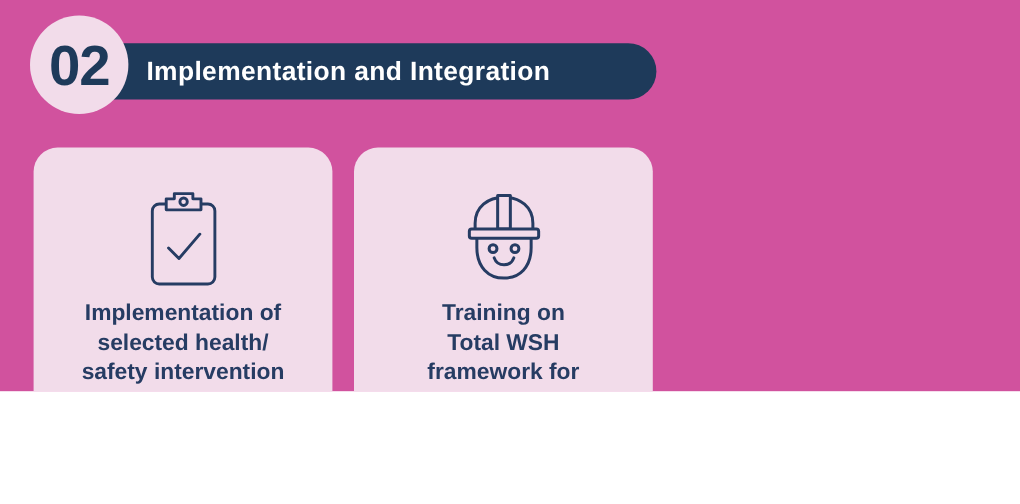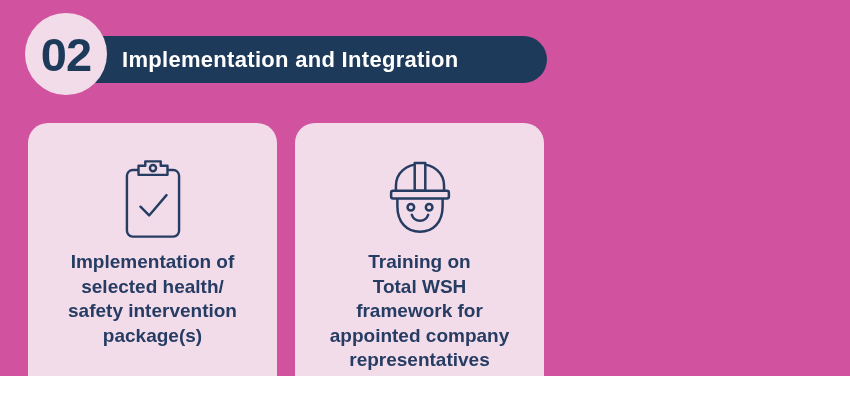--- a/index.html
+++ b/index.html
@@ -10,21 +10,21 @@
     --white: #ffffff;
   }
   * { margin: 0; padding: 0; box-sizing: border-box; }
   body {
     font-family: "Liberation Sans", sans-serif;
     background: #fff;
   }
   .canvas {
     position: relative;
     width: 850px;
-    height: 376px;
+    height: 326px;
     background: var(--bg);
     overflow: hidden;
   }
   
   .step-circle {
     position: absolute;
     left: 25px; top: 13px;
     width: 82px; height: 82px;
     border-radius: 50%;
     background: var(--card-bg);

